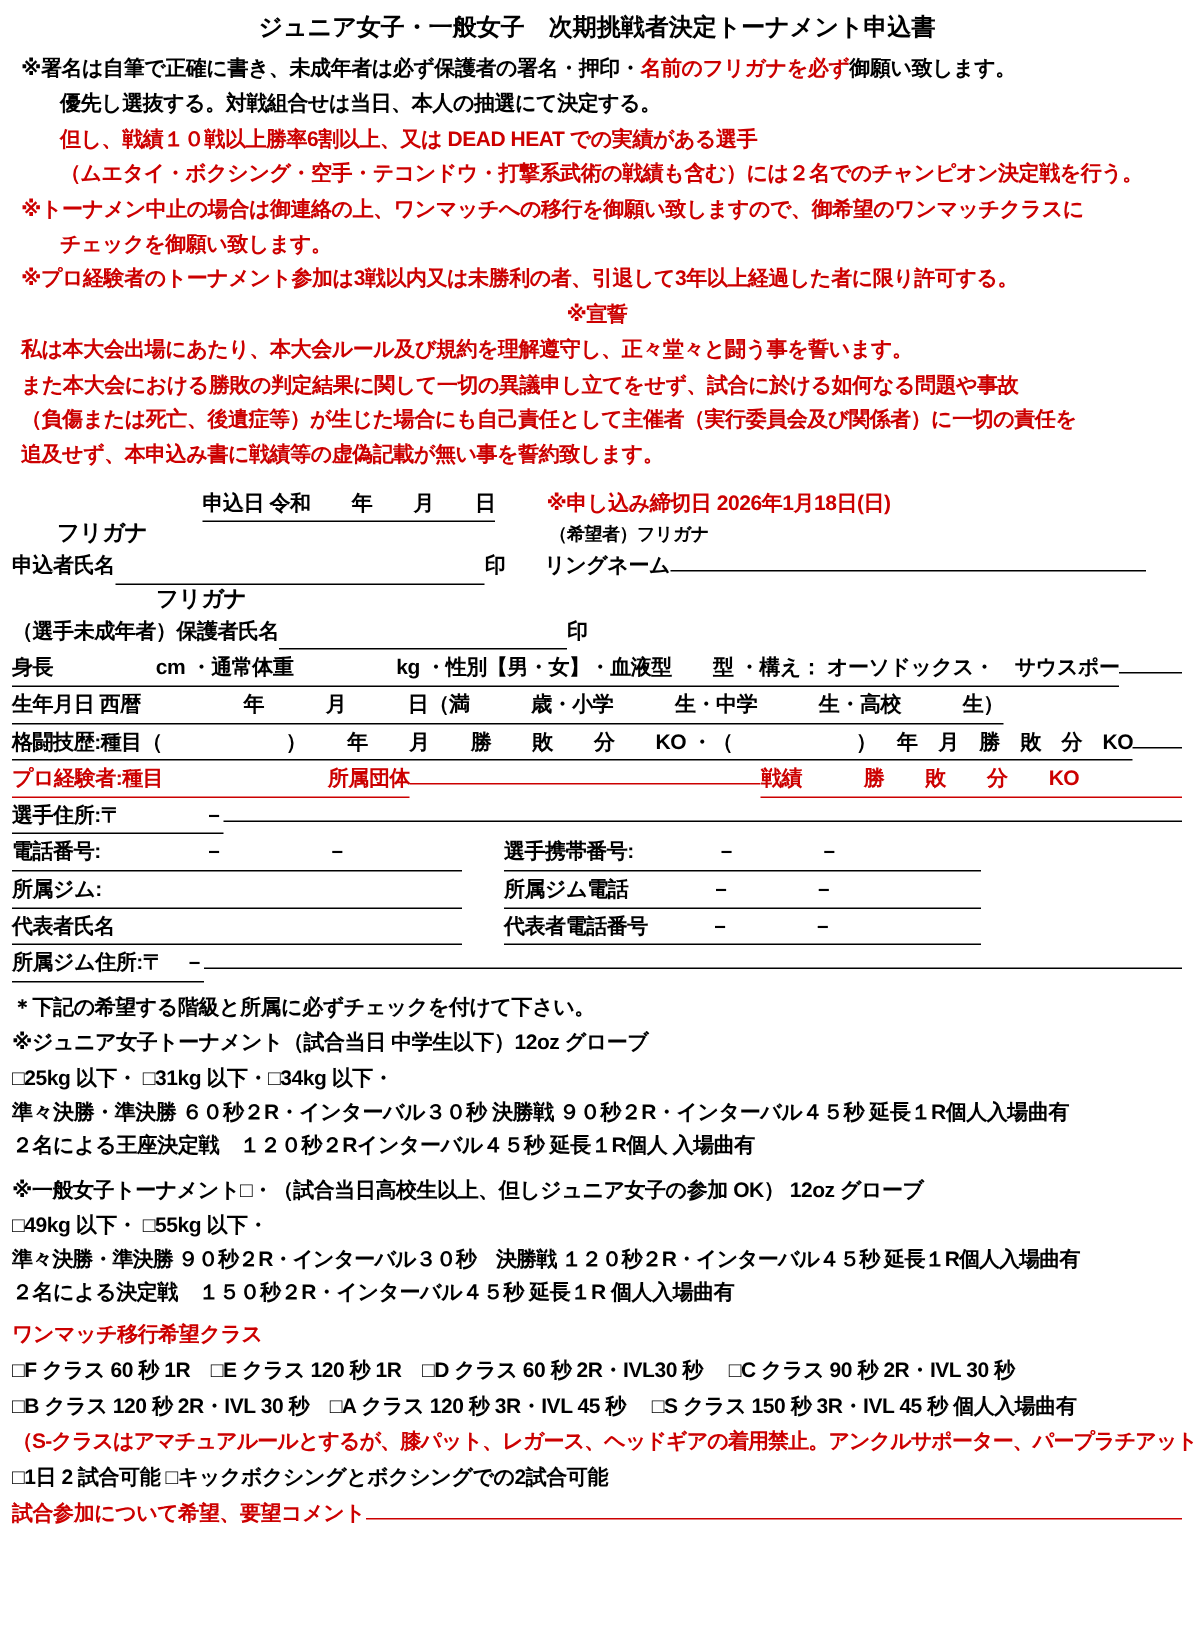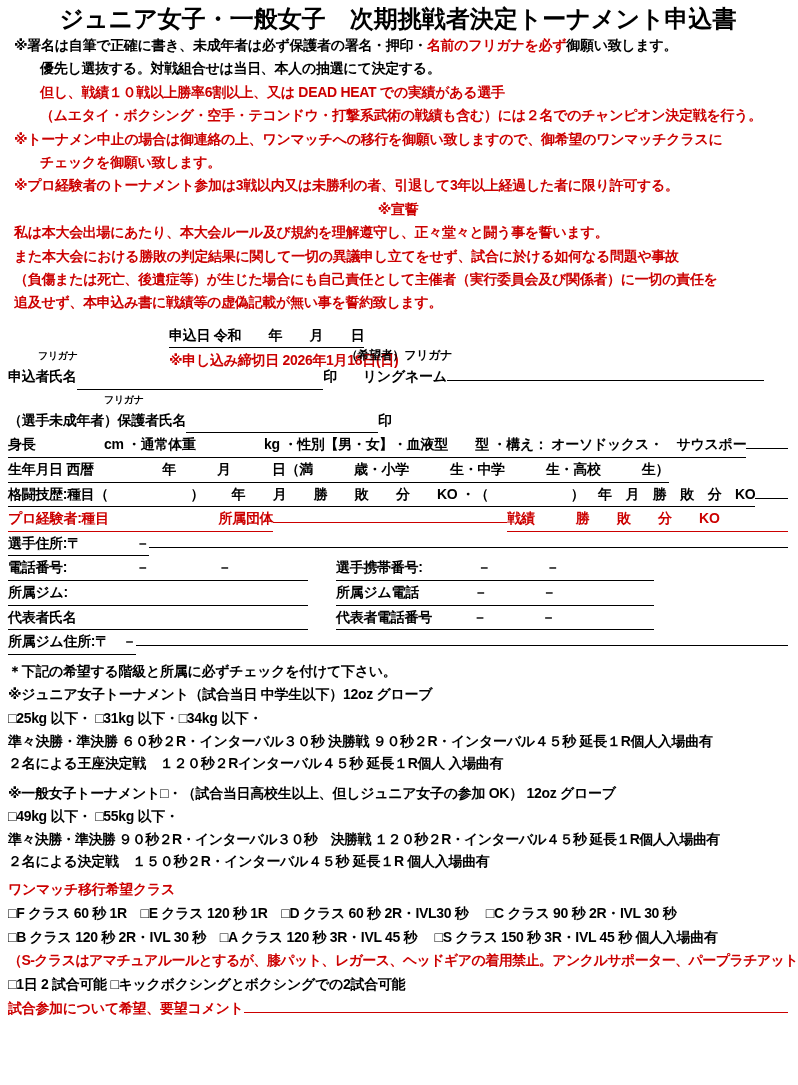--- a/index.html
+++ b/index.html
@@ -12,32 +12,32 @@
   .line{
     display:flex;align-items:baseline;white-space:pre;
     font-size:14px;line-height:23.4px;height:23.4px;
     letter-spacing:-0.3px;
   }
   .seg{display:inline-block;}
   .r{color:#CC0000;}
   .u{border-bottom:1.5px solid currentColor;}
   .fill{flex:1 1 auto;}
   .center{justify-content:center;}
-  .title{font-size:24px;line-height:30px;height:30px;letter-spacing:0;justify-content:center;}
+  .title{font-size:16px;line-height:30px;height:30px;letter-spacing:0;justify-content:center;}
   .fr{line-height:24.6px;height:24.6px;}
   .lbl{line-height:17px;height:17px;}
   .h22{line-height:22px;height:22px;}
   .h23{line-height:23px;height:23px;}
   .h24{line-height:24px;height:24px;text-align:right;}
-  .sm{font-size:10px;}
+  .sm{font-size:15px;}
   .sm2{font-size:12px;}
   .tight{letter-spacing:-0.6px;}
   .ind1{padding-left:6px;}
   .ind2{padding-left:32px;}
-  .ind-date{padding-left:127px;flex-direction:column;}
+  .ind-date{padding-left:127px;}
   .mt2{margin-top:2px;}
   .mt6{margin-top:6px;}
   .mt8{margin-top:8px;}
   .ml26{margin-left:26px;}
   .ml28{margin-left:28px;}
   .ml30{margin-left:30px;}
   .ml34{margin-left:34px;}
   .ml96{margin-left:96px;}
   .ml268{margin-left:268px;}
   .mr24{margin-right:24px;}

